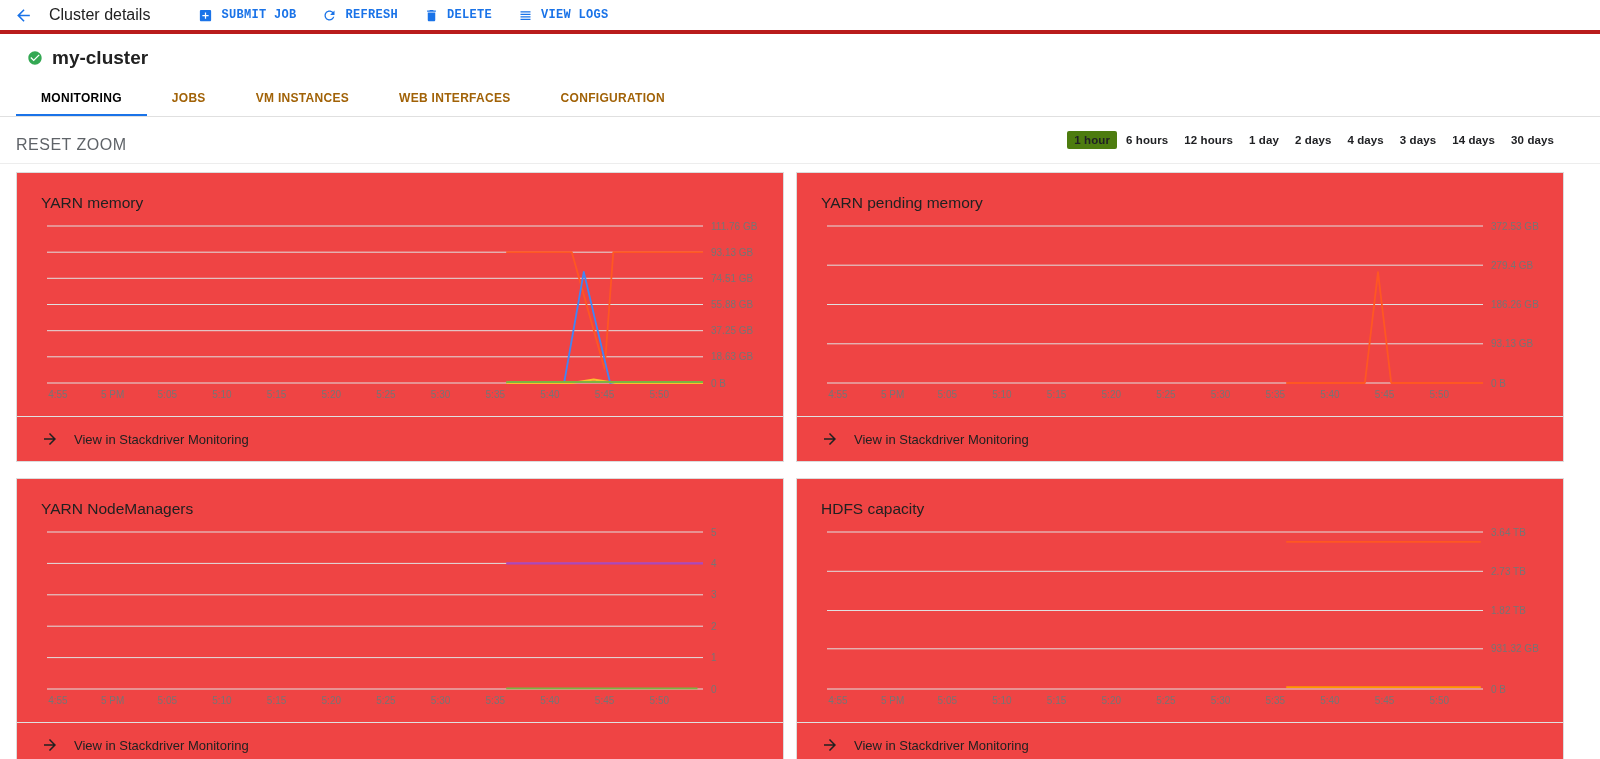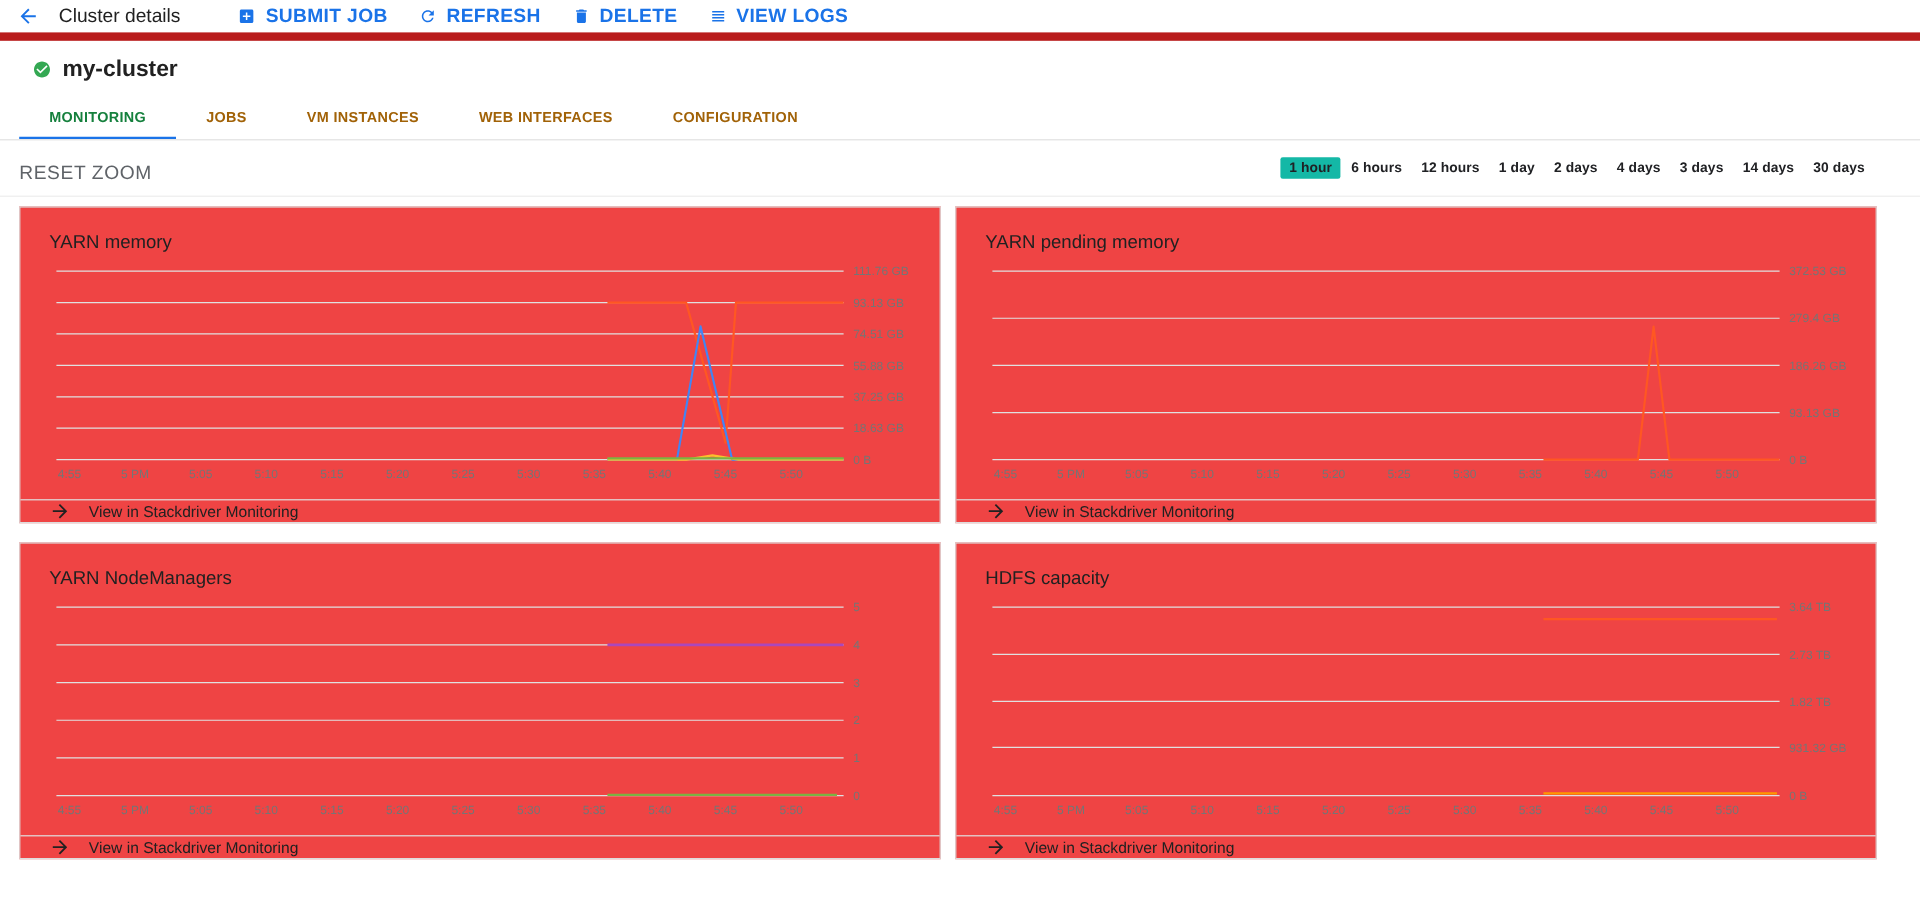--- a/index.html
+++ b/index.html
@@ -2,49 +2,49 @@
 <html><head>
 <meta charset="utf-8">
 <style>
   * { box-sizing: border-box; margin: 0; padding: 0; }
   html, body {
     width: 1600px; height: 759px; overflow: hidden;
     background: #fff; color: #212121;
     font-family: "Liberation Sans", sans-serif;
   }
   
-  .topbar { display: flex; align-items: center; height: 34px; padding: 0 14px; border-bottom: 7px solid #b91c1c; background: #fff; }
+  .topbar { display: flex; align-items: center; height: 34px; padding: 0 14px; border-bottom: 4px solid #b91c1c; background: #fff; }
   .icon-btn { background: none; border: none; cursor: pointer; display: flex; align-items: center; padding: 0; }
   .page-title { font-size: 16px; font-weight: 400; color: #212121; margin-left: 16px; white-space: nowrap; }
   .actions { display: flex; align-items: center; margin-left: 48px; gap: 26px; }
   .action-btn { display: flex; align-items: center; gap: 8px; background: none; border: none; cursor: pointer;
-    color: #1a73e8; font-family: Liberation Sans, sans-serif; font-size: 16px; font-weight: 700; letter-spacing: .3px; white-space: nowrap; }
+    color: #1a73e8; font-family: Liberation Mono, monospace; font-size: 12px; font-weight: 700; letter-spacing: .3px; white-space: nowrap; }
   
   .cluster-row { display: flex; align-items: center; gap: 9px; padding: 13px 16px 11px 27px; }
   .cluster-name { font-size: 19px; font-weight: 700; color: #212121; }
   
   .tabs { display: flex; border-bottom: 1px solid #e0e0e0; padding-left: 16px; }
   .tab { padding: 11px 25px; font-size: 12px; font-weight: 700; letter-spacing: .3px; color: #a16207; cursor: pointer; white-space: nowrap; }
-  .tab.active { color: #15803d; box-shadow: inset 0 -2px 0 #1a73e8; }
+  .tab.active { color: #000000; box-shadow: inset 0 -2px 0 #1a73e8; }
   
   .toolbar { display: flex; align-items: center; justify-content: space-between; padding: 9px 16px; border-bottom: 1px solid #ededed; }
   .reset-zoom { font-size: 16px; color: #5f6368; letter-spacing: .5px; cursor: pointer; background: none; border: none; font-family: inherit; margin-top: 10px; }
   .ranges { display: flex; align-items: center; gap: 2px; margin-right: 23px; }
   .range-btn { padding: 3px 7px; font-size: 11.5px; font-weight: 700; color: #202124; background: none; border: none;
     border-radius: 2px; font-family: inherit; cursor: pointer; letter-spacing: .1px; white-space: nowrap; }
-  .range-btn.selected { background: #14b8a6; }
+  .range-btn.selected { background: #4d7c0f; }
   
   .charts-grid { display: grid; grid-template-columns: 1fr 1fr; gap: 16px 12px; margin: 8px 39px 0 16px; }
   .card { border: 1px solid #dcdcdc; background: #ef4444; }
   .card h2 { padding: 21px 24px 2px; font-size: 15.5px; font-weight: 400; color: #212121; }
   .chart-wrap { padding: 0 24px; }
   .chart-wrap svg { overflow: visible; display: block; }
   .tick { font-size: 10px; fill: #757575; font-family: "Liberation Sans", sans-serif; }
   .xtick { text-anchor: middle; }
-  .card-footer { border-top: 1px solid #e0e0e0; margin-top: 12px; padding: 0 24px; display: flex; align-items: center;
+  .card-footer { border-top: 1px solid #e0e0e0; margin-top: 12px; padding: 13px 24px; display: flex; align-items: center;
     gap: 15px; font-size: 13px; color: #212121; cursor: pointer; }
 </style>
 </head>
 <body>
 
 <header class="topbar">
   <button class="icon-btn">
     <svg width="19" height="19" viewBox="0 0 24 24">
       <path fill="#1a73e8" d="M20 11H7.83l5.59-5.59L12 4l-8 8 8 8 1.41-1.41L7.83 13H20v-2z"></path>
     </svg>

